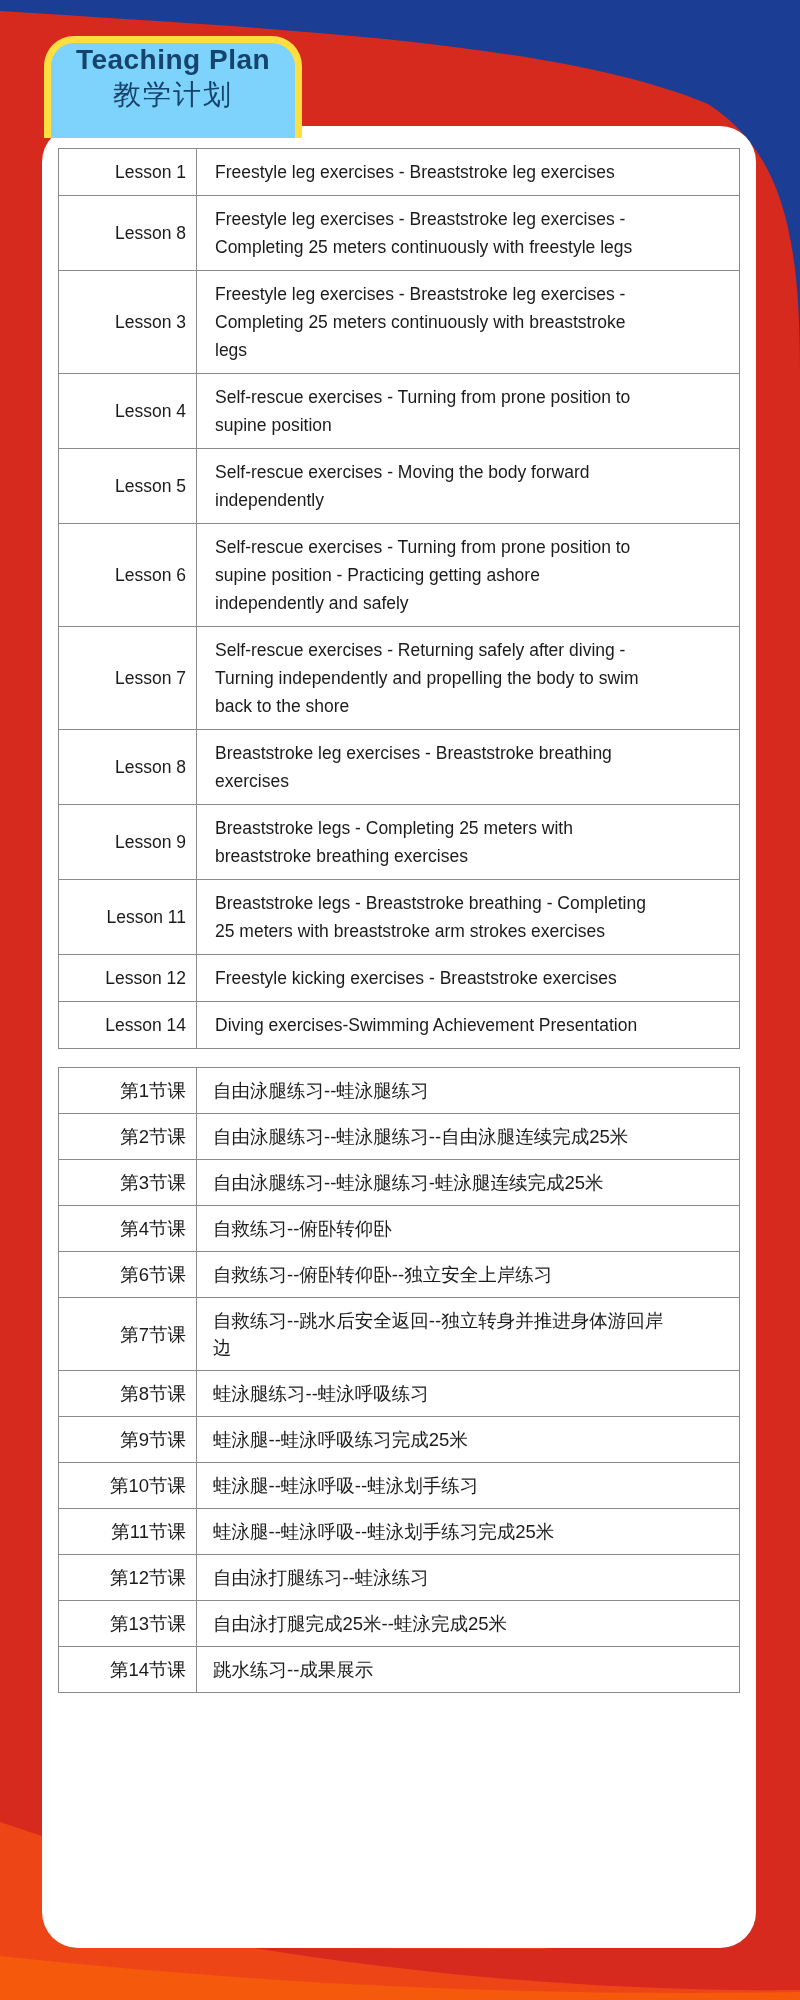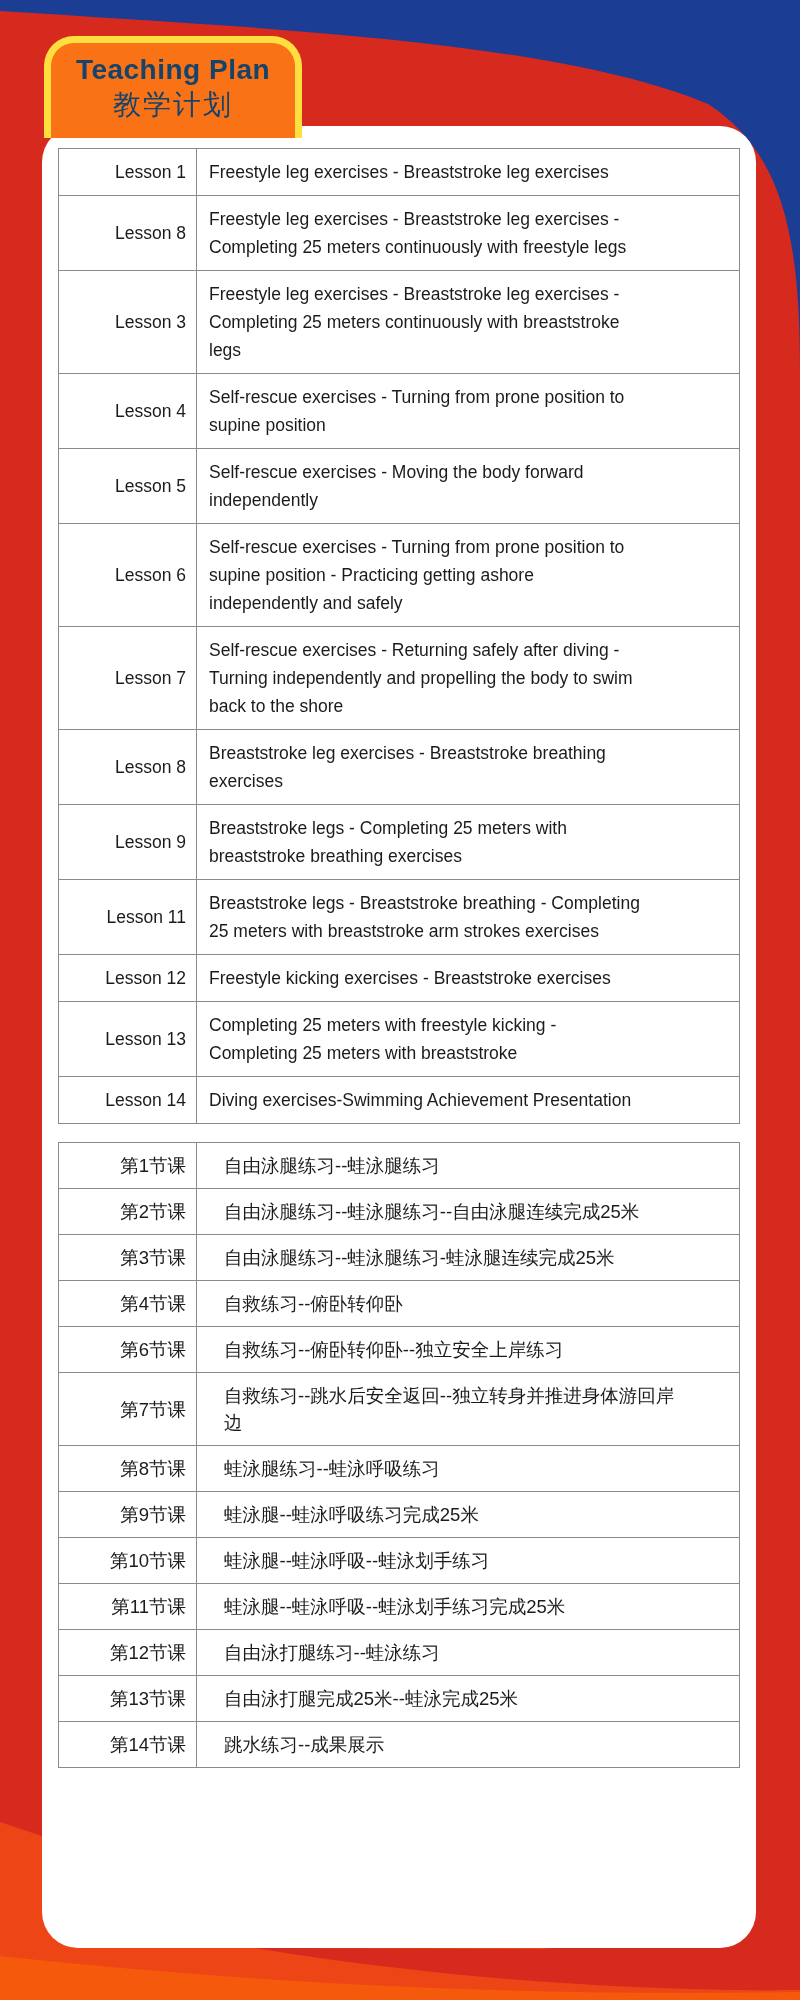--- a/index.html
+++ b/index.html
@@ -25,27 +25,26 @@
   .main-card{
     position:absolute;
     left:42px;top:126px;width:714px;height:1822px;
     background:#ffffff;
     border-radius:36px;
     z-index:2;
   }
   .title-card{
     position:absolute;
     left:44px;top:36px;width:258px;height:102px;
-    background:#f97316;
+    background:#7dd3fc;
     border:7px solid var(--yellow);
     border-bottom:none;
     border-radius:30px 30px 0 0;
     z-index:3;
     text-align:center;
-    padding-top:10px;
   }
   .title-en{
     font-size:28px;font-weight:bold;color:var(--navy_text);
     line-height:34px;letter-spacing:0.5px;
   }
   .title-zh{
     font-size:28px;font-weight:normal;color:var(--navy_text);
     line-height:36px;letter-spacing:2px;
   }
   .tables-wrap{
@@ -55,22 +54,22 @@
     width:682px;
     border-collapse:collapse;
     background:#ffffff;
   }
   td{
     border:1px solid var(--table_border);
     color:var(--text);
     vertical-align:middle;
     white-space:pre-line;
   }
-  .t-en td{font-size:17.5px;line-height:28px;padding:9px 12px;}
-  .t-zh td{font-size:18.5px;line-height:27px;padding:9px 27px;}
+  .t-en td{font-size:17.5px;line-height:28px;padding:9px 18px;}
+  .t-zh td{font-size:18.5px;line-height:27px;padding:9px 16px;}
   .t-en .col-lesson,.t-zh .col-lesson{
     width:138px;text-align:right;padding-right:10px;white-space:nowrap;
   }
   .t-zh{margin-top:18px;}
 </style>
 </head>
 <body>
 
 <svg class="bg" viewBox="0 0 800 2000" xmlns="http://www.w3.org/2000/svg" aria-hidden="true">
   <rect x="0" y="0" width="800" height="2000" style="fill:var(--red)"></rect>
@@ -140,25 +139,20 @@
         <tr>
           <td class="col-lesson">Lesson 11</td>
           <td class="col-content">Breaststroke legs - Breaststroke breathing - Completing
 25 meters with breaststroke arm strokes exercises</td>
         </tr>
         <tr>
           <td class="col-lesson">Lesson 12</td>
           <td class="col-content">Freestyle kicking exercises - Breaststroke exercises</td>
         </tr>
         <tr>
-          <td class="col-lesson">Lesson 13</td>
-          <td class="col-content">Completing 25 meters with freestyle kicking -
-Completing 25 meters with breaststroke</td>
-        </tr>
-        <tr>
           <td class="col-lesson">Lesson 14</td>
           <td class="col-content">Diving exercises-Swimming Achievement Presentation</td>
         </tr>
       </tbody>
   </table>
   <table class="t-zh">
     <tbody id="tbody-zh">
         <tr>
           <td class="col-lesson">第1节课</td>
           <td class="col-content">自由泳腿练习--蛙泳腿练习</td>

